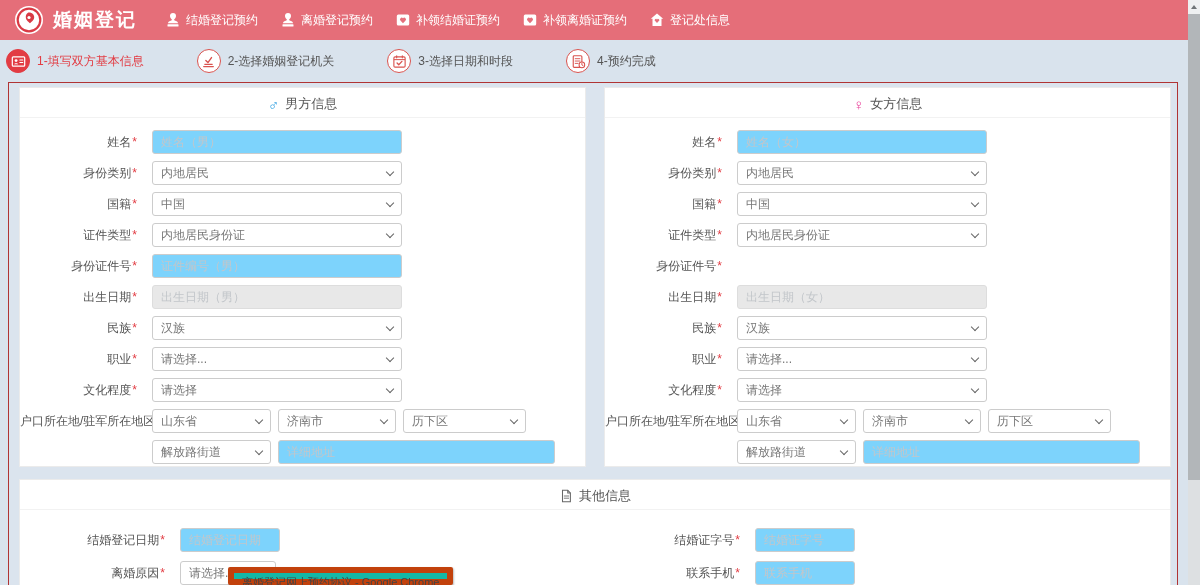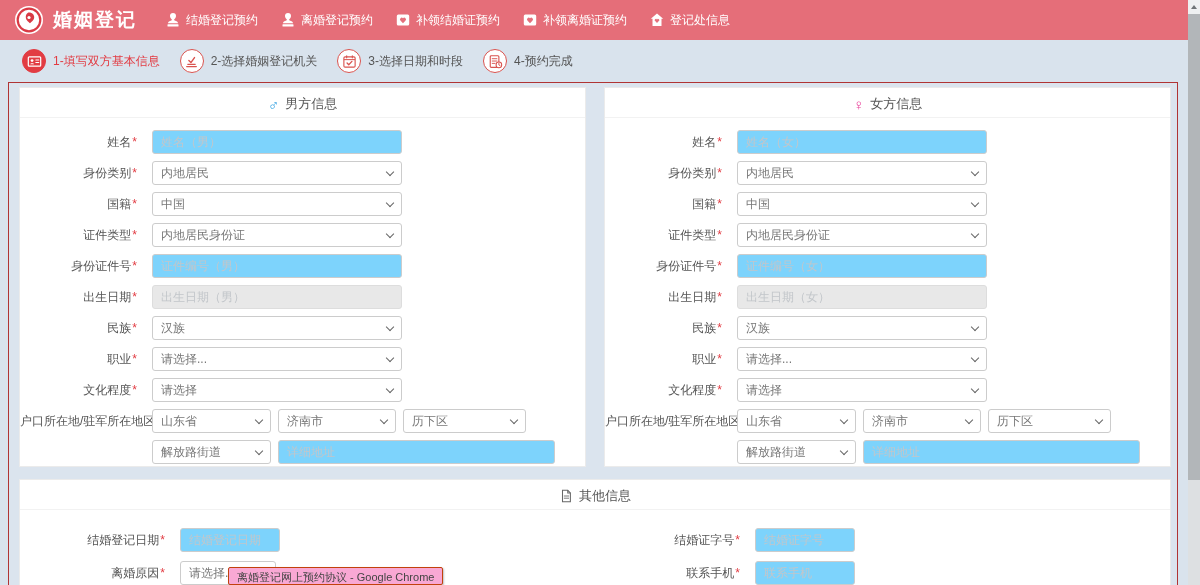--- a/index.html
+++ b/index.html
@@ -12,21 +12,21 @@
   }
   
   .topbar { height:40px; background:#e56e79; display:flex; align-items:center; padding:0 14px; }
   .logo { width:30px; height:30px; flex:0 0 30px; }
   .brand { color:#fff; font-size:19px; font-weight:bold; margin:0 28px 0 9px; letter-spacing:2px; }
   .nav { display:flex; align-items:center; gap:22px; }
   .nav-item { display:flex; align-items:center; gap:5px; color:#fff; font-size:12px; cursor:pointer; white-space:nowrap; }
   .nav-ico { width:16px; height:16px; display:inline-flex; }
   .nav-ico svg { width:16px; height:16px; }
   
-  .steps { height:42px; display:flex; align-items:center; padding-left:22px; gap:20px; background:#d9e3ed; }
+  .steps { height:42px; display:flex; align-items:center; padding-left:6px; gap:53px; background:#d9e3ed; }
   .step { display:flex; align-items:center; gap:7px; font-size:12px; color:#555; cursor:pointer; }
   .step .sico { width:24px; height:24px; border-radius:50%; display:flex; align-items:center; justify-content:center; background:#fff; border:1px solid #d9534f; }
   .step .sico svg { width:15px; height:15px; }
   .step.active { color:#e23c43; }
   .step.active .sico { background:#e23c43; border-color:#e23c43; }
   
   .content { position:absolute; left:8px; top:82px; width:1170px; height:503px;
              border:1px solid #b03434; border-bottom:none; background:#dbe4ee; }
   .panel { position:absolute; background:#fff; border:1px solid #ebebeb; }
   .panel-male   { left:10px;  top:4px;   width:567px; height:380px; }
@@ -61,22 +61,22 @@
   .rdetail { width:277px; }
   .stack { display:flex; flex-direction:column; gap:7px; }
   
   .other-cols { display:flex; padding-top:18px; }
   .ocol { width:576px; }
   .ocol .lbl { width:160px; flex:0 0 160px; }
   .o-inp { width:100px; }
   .o-sel { width:96px; }
   .ocol .row { margin-bottom:9px; }
   
-  .tooltip { position:absolute; left:228px; top:567px; height:18px; background:#f9a8d4;
-             border:1px solid #c2410c; border-radius:2px; font-size:11px; color:#444;
+  .tooltip { position:absolute; left:228px; top:567px; height:18px; background:#14b8a6;
+             border:6px solid #c2410c; border-radius:2px; font-size:11px; color:#444;
              padding:2px 8px 0 8px; white-space:nowrap; box-shadow:1px 1px 2px rgba(0,0,0,.25); z-index:30; }
   
   .scrollbar { position:absolute; right:0; top:0; width:12px; height:585px; background:#dde0e2; z-index:40; }
   .sb-btn { height:14px; background:#eef0f1; display:flex; align-items:center; justify-content:center; }
   .sb-arrow { width:0; height:0; border-left:3px solid transparent; border-right:3px solid transparent;
               border-bottom:4px solid #6f7477; }
   .sb-thumb { position:absolute; left:0; top:14px; width:12px; height:466px; background:#b2b6b9; }
 </style>
 </head>
 <body>
@@ -302,21 +302,20 @@
         </div>
         <div class="row">
           <div class="lbl">证件类型<span class="req">*</span></div>
           <div class="selbox w-main">
             <span>内地居民身份证</span>
             <span class="chev"></span>
           </div>
         </div>
         <div class="row">
           <div class="lbl">身份证件号<span class="req">*</span></div>
-          <input class="inp w-main" placeholder="证件编号（女）" style="">
         </div>
         <div class="row">
           <div class="lbl">出生日期<span class="req">*</span></div>
           <input class="inp w-main disabled" placeholder="出生日期（女）" disabled="" style="">
         </div>
         <div class="row">
           <div class="lbl">民族<span class="req">*</span></div>
           <div class="selbox w-main">
             <span>汉族</span>
             <span class="chev"></span>

